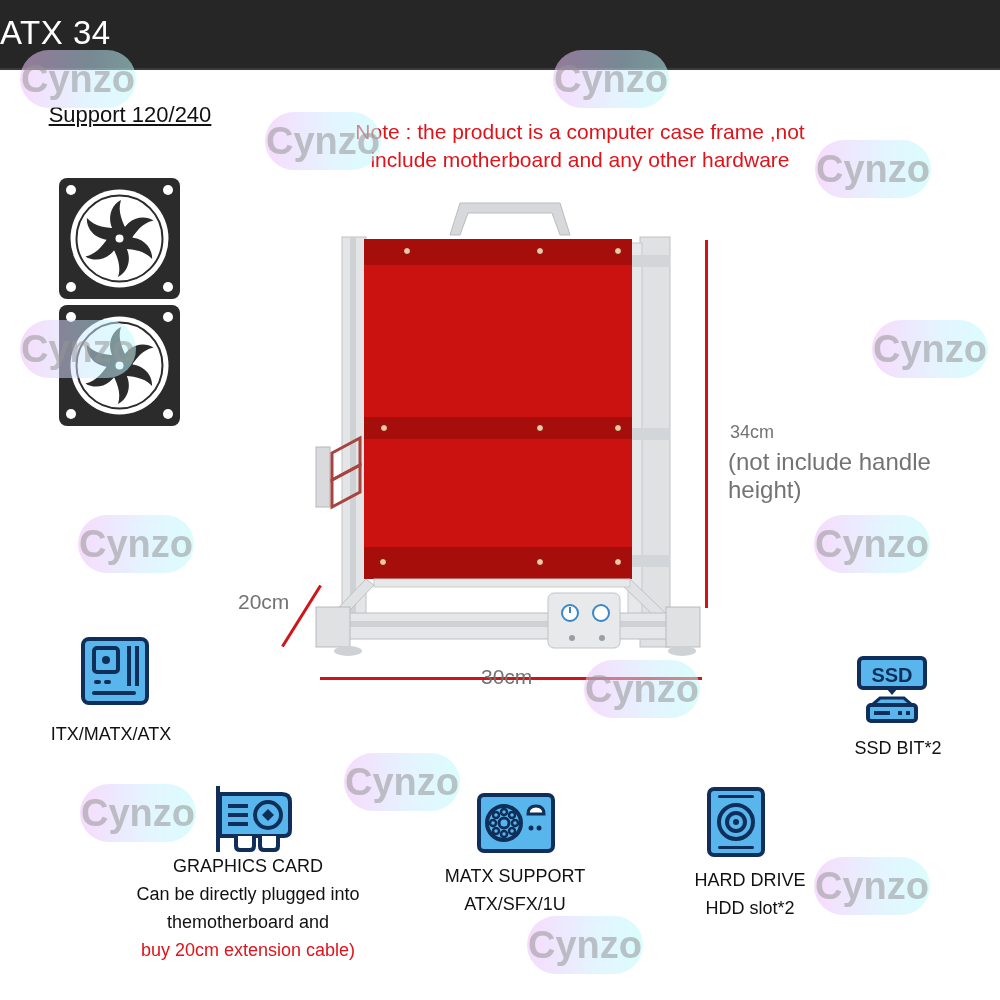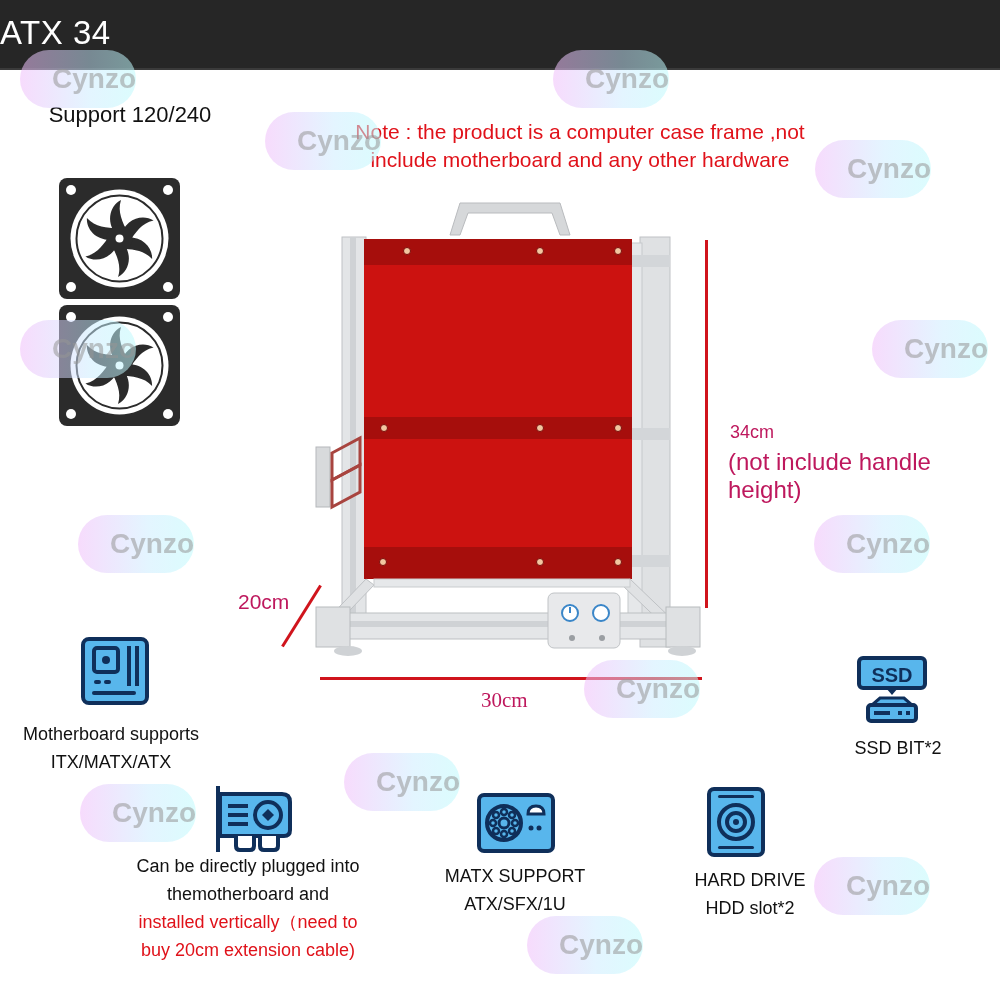--- a/index.html
+++ b/index.html
@@ -4,32 +4,32 @@
 <style>
   * { box-sizing: border-box; margin: 0; padding: 0; }
   html, body { width: 1000px; height: 1000px; background: #ffffff; overflow: hidden; }
   body { position: relative; font-family: "Liberation Sans", "DejaVu Sans", sans-serif; color: #111; }
 
   .header { position: absolute; left: 0; top: 0; width: 1000px; height: 70px; background: #262626; border-bottom: 2px solid #3a3a3a; }
   .header-title { position: absolute; left: 0; right: 0; top: 14px; color: #fff; font-size: 33px; font-weight: normal; letter-spacing: 0.5px; }
 
   .wm { position: absolute; width: 116px; height: 58px; border-radius: 29px;
         background: linear-gradient(90deg, rgba(240,190,250,0.55), rgba(200,235,255,0.5) 60%, rgba(190,250,252,0.55));
-        color: rgba(150,150,150,0.55); font-size: 28px; font-weight: bold; text-align: right; line-height: 58px; z-index: 5; pointer-events: none; }
+        color: rgba(150,150,150,0.55); font-size: 38px; font-weight: bold; text-align: center; line-height: 58px; z-index: 5; pointer-events: none; }
 
   .note { position: absolute; left: 290px; top: 118px; width: 580px; text-align: center; color: #e0121a; font-size: 21px; line-height: 28px; z-index: 2; }
 
-  .water-label { position: absolute; left: 20px; top: 100px; width: 220px; text-align: center; font-size: 22px; line-height: 29px; color: #111; }
+  .water-label { position: absolute; left: 20px; top: 100px; width: 220px; text-align: center; font-size: 22px; line-height: 29px; color: #111; text-decoration: underline; }
   .fan { position: absolute; left: 59px; width: 121px; height: 121px; background: #2b2b2b; border-radius: 8px; }
   .fan .hole { position: absolute; width: 10px; height: 10px; border-radius: 50%; background: #fff; }
   .fan svg { position: absolute; left: 6px; top: 6px; }
 
   .case { position: absolute; left: 300px; top: 195px; width: 420px; height: 480px; }
 
-  .dim-text { position: absolute; color: #be185d; font-size: 21px; }
+  .dim-text { position: absolute; color: #737373; font-size: 21px; }
   .dim-text.small { font-size: 24px; line-height: 28px; }
   .dim-line { position: absolute; background: #d0141c; }
 
   .feature { position: absolute; text-align: center; font-size: 18px; line-height: 28px; color: #111; }
   .feature .red { color: #e0121a; }
   .icon-wrap { position: absolute; }
 </style>
 </head>
 <body>
 
@@ -142,36 +142,35 @@
   </svg>
 </div>
 
 <div class="dim-line" style="left:705px;top:240px;width:3px;height:368px;"></div>
 <div class="dim-line" style="left:320px;top:677px;width:382px;height:3px;"></div>
 <div class="dim-line" style="left:300px;top:580px;width:3px;height:72px;transform:rotate(32deg);transform-origin:center;"></div>
 
 <div class="dim-text" style="left:730px;top:422px;font-size:18px;">34cm</div>
 <div class="dim-text small" style="left:728px;top:448px;">(not include handle height)</div>
 <div class="dim-text" style="left:238px;top:590px;">20cm</div>
-<div class="dim-text" style="left:481px;top:688px;font-family:Liberation Serif, serif;">30cm</div>
+<div class="dim-text" style="left:481px;top:665px;">30cm</div>
 
 <div class="icon-wrap" style="left:80px;top:636px;">
   <svg width="70" height="70" viewBox="0 0 70 70">
     <rect x="3" y="3" width="64" height="64" rx="6" fill="#58b6ec" stroke="#0f2f5a" stroke-width="4"></rect>
     <rect x="14" y="12" width="24" height="24" rx="3" fill="none" stroke="#0f2f5a" stroke-width="4"></rect>
     <circle cx="26" cy="24" r="4" fill="#0f2f5a"></circle>
     <rect x="47" y="10" width="4" height="40" fill="#0f2f5a"></rect>
     <rect x="55" y="10" width="4" height="40" fill="#0f2f5a"></rect>
     <rect x="14" y="44" width="7" height="4" rx="2" fill="#0f2f5a"></rect>
     <rect x="24" y="44" width="7" height="4" rx="2" fill="#0f2f5a"></rect>
     <rect x="12" y="55" width="44" height="4" rx="2" fill="#0f2f5a"></rect>
   </svg>
 </div>
 <div class="feature" style="left:0px;top:720px;width:222px;">
-  <div>Motherboard supports</div>
   <div>ITX/MATX/ATX</div>
 </div>
 
 <div class="icon-wrap" style="left:856px;top:655px;">
   <svg width="72" height="72" viewBox="0 0 72 72">
     <rect x="3" y="3" width="66" height="30" rx="4" fill="#58b6ec" stroke="#0f2f5a" stroke-width="4"></rect>
     <text x="36" y="27" text-anchor="middle" font-family="Liberation Sans, sans-serif" font-weight="bold" font-size="20" fill="#0f2f5a">SSD</text>
     <path d="M30 33 L36 40 L42 33 Z" fill="#0f2f5a"></path>
     <path d="M16 50 L24 43 L48 43 L56 50 Z" fill="#58b6ec" stroke="#0f2f5a" stroke-width="3"></path>
     <rect x="12" y="50" width="48" height="16" rx="3" fill="#58b6ec" stroke="#0f2f5a" stroke-width="4"></rect>
@@ -191,23 +190,23 @@
     <rect x="16" y="20" width="20" height="4" fill="#0f2f5a"></rect>
     <rect x="16" y="29" width="20" height="4" fill="#0f2f5a"></rect>
     <rect x="16" y="38" width="20" height="4" fill="#0f2f5a"></rect>
     <circle cx="56" cy="31" r="13" fill="none" stroke="#0f2f5a" stroke-width="4"></circle>
     <path d="M56 25 L62 31 L56 37 L50 31 Z" fill="#0f2f5a"></path>
     <path d="M24 52 L24 62 Q24 66 28 66 L38 66 Q42 66 42 62 L42 52" fill="#fff" stroke="#0f2f5a" stroke-width="4"></path>
     <path d="M48 52 L48 62 Q48 66 52 66 L62 66 Q66 66 66 62 L66 52" fill="#fff" stroke="#0f2f5a" stroke-width="4"></path>
   </svg>
 </div>
 <div class="feature" style="left:100px;top:852px;width:296px;">
+  <div>GRAPHICS CARD</div>
   <div>Can be directly plugged into</div>
   <div>themotherboard and</div>
-  <div class="red">installed vertically（need to</div>
   <div class="red">buy 20cm extension cable)</div>
 </div>
 
 <div class="icon-wrap" style="left:476px;top:792px;">
   <svg width="80" height="62" viewBox="0 0 80 62">
     <rect x="3" y="3" width="74" height="56" rx="5" fill="#58b6ec" stroke="#0f2f5a" stroke-width="4"></rect>
     <circle cx="28" cy="31" r="17" fill="none" stroke="#0f2f5a" stroke-width="4"></circle>
     <circle cx="28" cy="31" r="5" fill="none" stroke="#0f2f5a" stroke-width="3"></circle>
     <g fill="none" stroke="#0f2f5a" stroke-width="2.5">
       <circle cx="28" cy="20" r="3"></circle>

